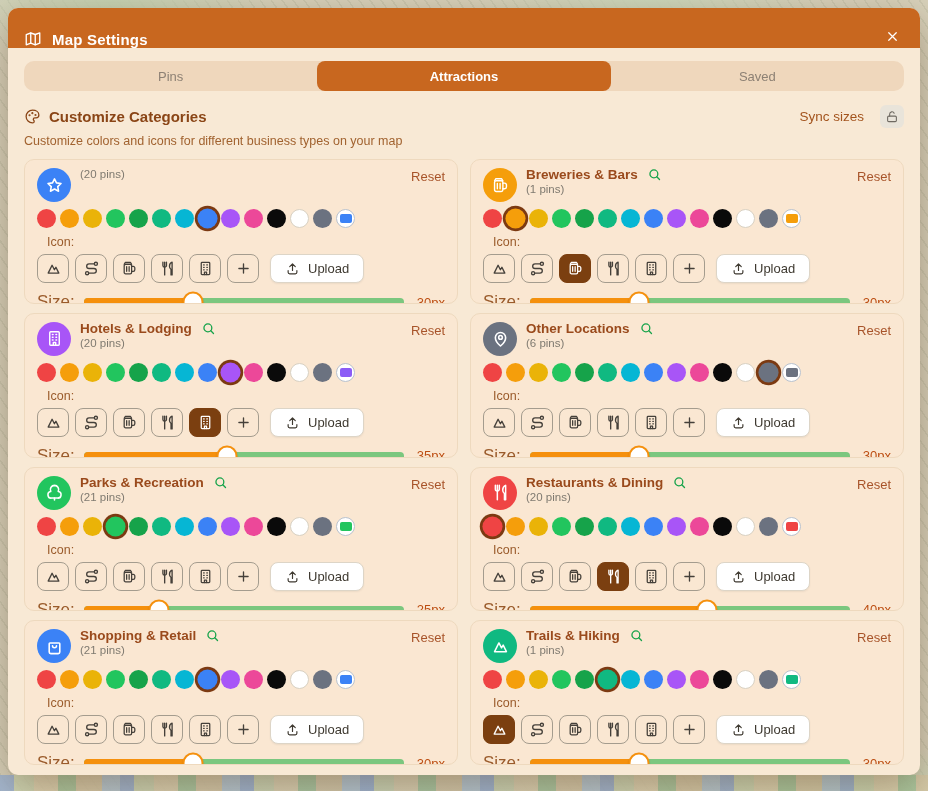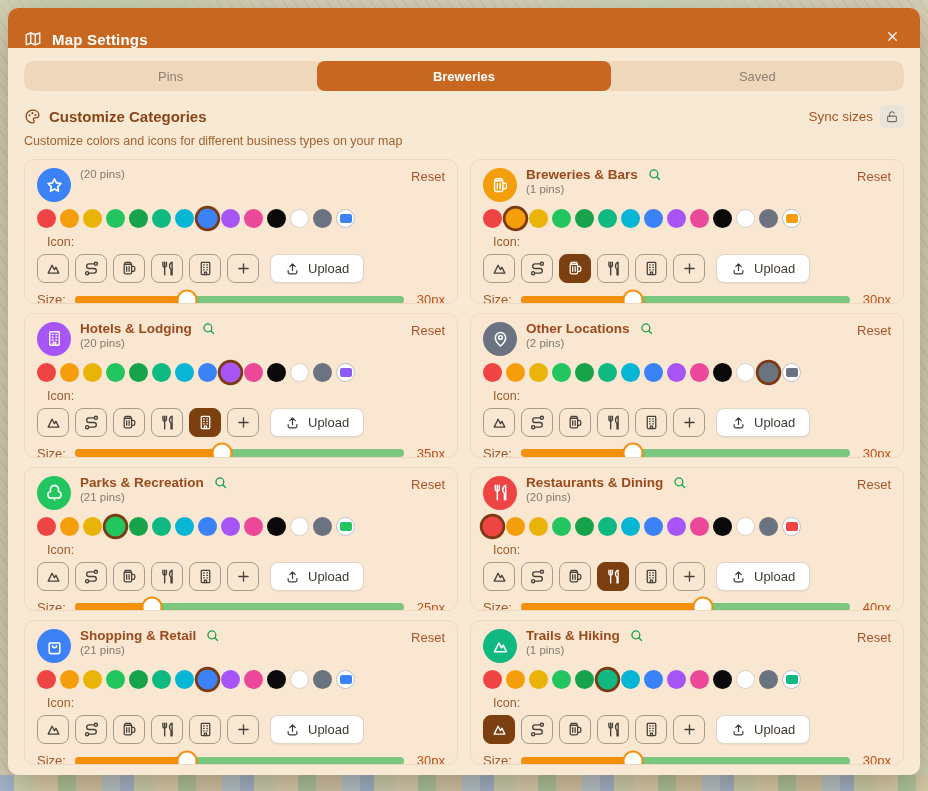--- a/index.html
+++ b/index.html
@@ -31,21 +31,21 @@
   .dlg-body { flex:1; min-height:0; padding:13px 16px 10px; display:flex; flex-direction:column; }
 
   .tabbar { background:#efd7bc; border-radius:10px; height:30px; flex:0 0 30px;
     display:flex; margin-bottom:14px; }
   .tab { flex:1; display:flex; align-items:center; justify-content:center;
     font-size:13px; color:#8d8174; border-radius:8px; cursor:pointer; }
   .tab.active { background:#c8671f; color:#fff; font-weight:bold; }
 
   .section-head { display:flex; align-items:center; margin-bottom:6px; color:#8a4516; }
   .section-head .st { font-size:15px; font-weight:bold; margin-left:8px; }
-  .sync { margin-left:auto; display:flex; align-items:center; gap:7px; }
+  .sync { margin-left:auto; display:flex; align-items:center; gap:16px; }
   .sync-label { color:#a3541e; font-size:13.5px; }
   .lock-btn { width:24px; height:23px; background:#e9e4da; border:none; border-radius:6px;
     display:flex; align-items:center; justify-content:center; color:#6f6a62; cursor:pointer; }
 
   .subtitle { color:#a1622f; font-size:12.5px; margin-bottom:11px; }
 
   .grid { flex:1; min-height:0; display:grid; grid-template-columns:1fr 1fr;
     grid-template-rows:repeat(4,1fr); gap:9px 12px; }
 
   .card { background:#fae7d2; border:1px solid #eed9be; border-radius:10px;
@@ -74,21 +74,21 @@
   .iconrow { display:flex; align-items:center; gap:6px; }
   .iconbtn { width:32px; height:29px; background:transparent; border:1.5px solid #a49c8e;
     border-radius:8px; color:#45403a; display:flex; align-items:center; justify-content:center;
     cursor:pointer; }
   .iconbtn.selected { background:#7b3f10; border-color:#7b3f10; color:#fff; }
   .uploadbtn { height:29px; margin-left:5px; background:#fff; border:1px solid #ddd5c7;
     border-radius:8px; padding:0 14px; display:flex; align-items:center; gap:8px;
     color:#3e3930; font-size:13px; cursor:pointer; box-shadow:0 1px 2px rgba(0,0,0,.06); }
 
   .sizerow { display:flex; align-items:center; gap:9px; margin-top:9px; }
-  .size-label { color:#9a5b2b; font-size:13px; }
+  .size-label { color:#9a5b2b; font-size:17px; }
   .slider { flex:1; height:8px; border-radius:4px; position:relative; background:#7bc77f; cursor:pointer; }
   .slider .fill { position:absolute; left:0; top:0; bottom:0; border-radius:4px; background:#f5900d; }
   .slider .thumb { position:absolute; top:50%; transform:translate(-50%,-50%);
     width:21px; height:21px; border-radius:50%; background:#fff; border:2px solid #f5900d;
     box-shadow:0 1px 2px rgba(0,0,0,.15); cursor:grab; }
   .size-value { color:#bc4e12; font-size:13px; min-width:32px; text-align:right; }
 
   svg.ic { display:block; }
 </style>
 </head>
@@ -202,21 +202,21 @@
       <svg class="ic" width="15" height="15">
           <use href="#i-close"></use>
         </svg>
     </span>
   </div>
 
   <div class="dlg-body">
 
     <div class="tabbar">
       <div class="tab">Pins</div>
-      <div class="tab active">Breweries</div>
+      <div class="tab active">Attractions</div>
       <div class="tab">Saved</div>
     </div>
 
     <div class="section-head">
       <svg class="ic" width="17" height="17">
           <use href="#i-palette"></use>
         </svg>
       <span class="st">Customize Categories</span>
       <span class="sync">
         <span class="sync-label">Sync sizes</span>
@@ -493,21 +493,21 @@
       </div>
       <div class="title-col">
         <div class="titlerow">
           <span class="card-title">Other Locations</span>
           <span class="mag">
             <svg class="ic" width="15" height="15">
                     <use href="#i-magnifier"></use>
                   </svg>
           </span>
         </div>
-        <div class="pins">(2 pins)</div>
+        <div class="pins">(6 pins)</div>
       </div>
       <span class="reset">Reset</span>
     </div>
     <div class="swatches">
             <div class="swatch" style="background: rgb(239, 68, 68);"></div>
             <div class="swatch" style="background: rgb(245, 158, 11);"></div>
             <div class="swatch" style="background: rgb(234, 179, 8);"></div>
             <div class="swatch" style="background: rgb(34, 197, 94);"></div>
             <div class="swatch" style="background: rgb(22, 163, 74);"></div>
             <div class="swatch" style="background: rgb(16, 185, 129);"></div>

